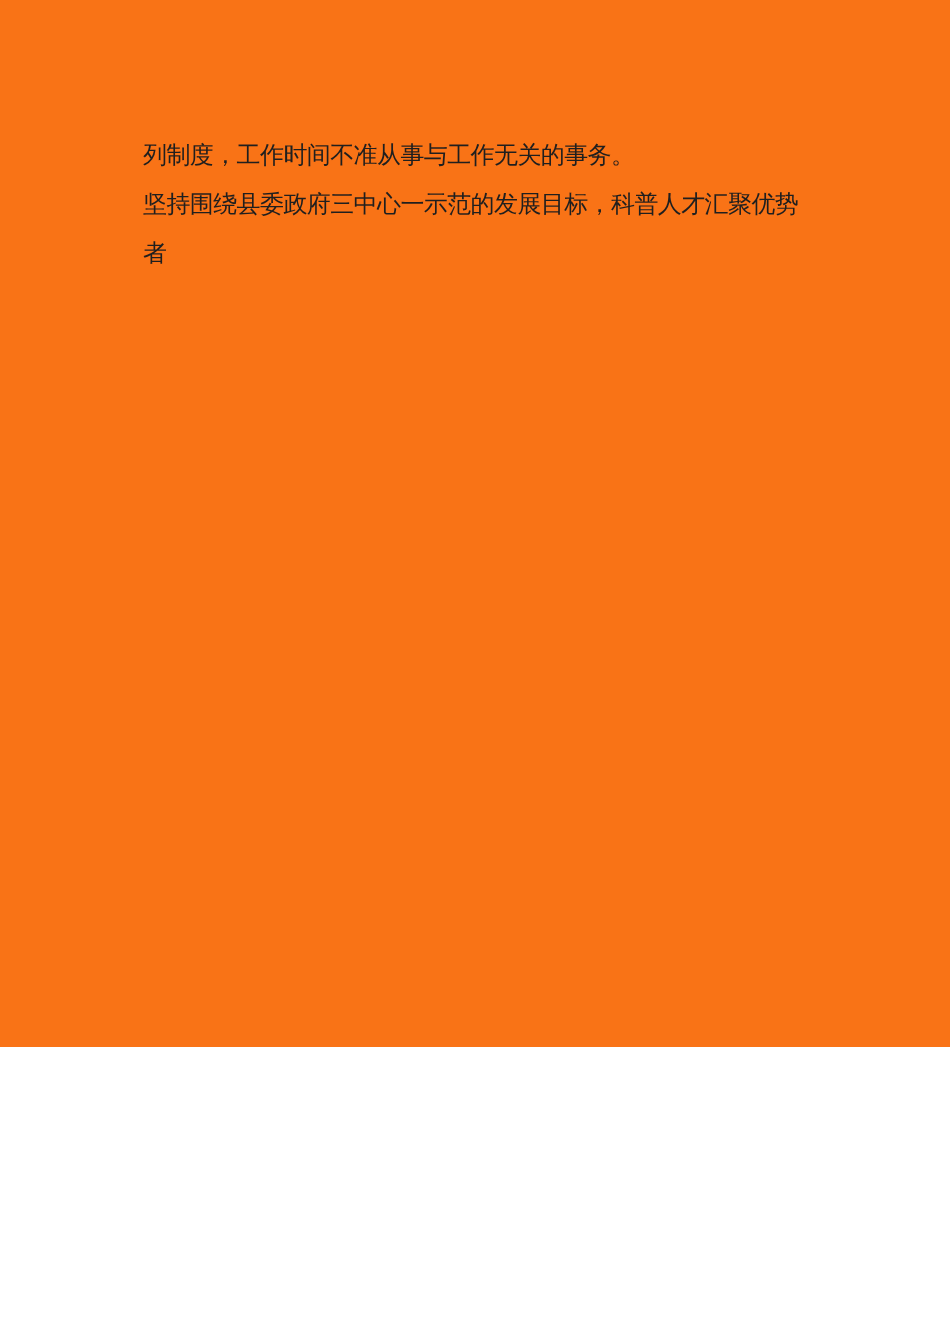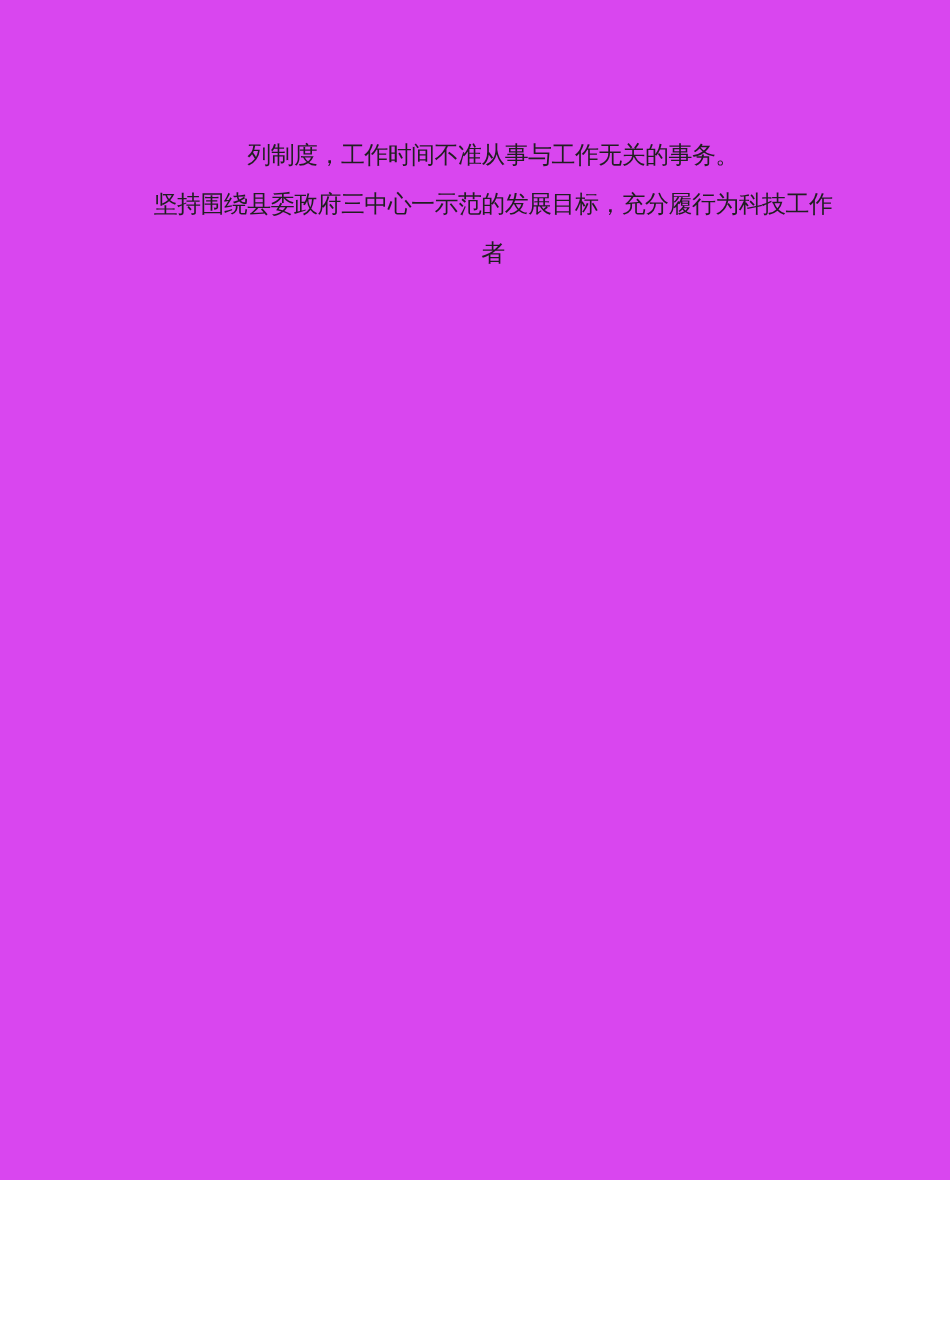--- a/index.html
+++ b/index.html
@@ -3,24 +3,23 @@
 <meta charset="utf-8">
 <style>
   html, body {
     margin: 0;
     padding: 0;
     background: #ffffff;
   }
   .page {
     position: relative;
     width: 950px;
-    height: 1180px;
-    background: #d946ef;
+    height: 1047px;
+    background: #f97316;
     overflow: hidden;
-    text-align: center;
   }
   .text-block {
     position: absolute;
     left: 143px;
     top: 131px;
     width: 700px;
     font-family: "Liberation Serif", "DejaVu Serif", serif;
     font-size: 24px;
     font-weight: 400;
     color: #1f1f1f;
@@ -31,16 +30,16 @@
     line-height: 49px;
     white-space: nowrap;
   }
 </style>
 </head>
 <body>
 
 <div class="page">
   <div class="text-block">
     <div class="doc-line">列制度，工作时间不准从事与工作无关的事务。</div>
-    <div class="doc-line">坚持围绕县委政府三中心一示范的发展目标，充分履行为科技工作</div>
+    <div class="doc-line">坚持围绕县委政府三中心一示范的发展目标，科普人才汇聚优势</div>
     <div class="doc-line">者</div>
   </div>
 </div>
 
 </body></html>

